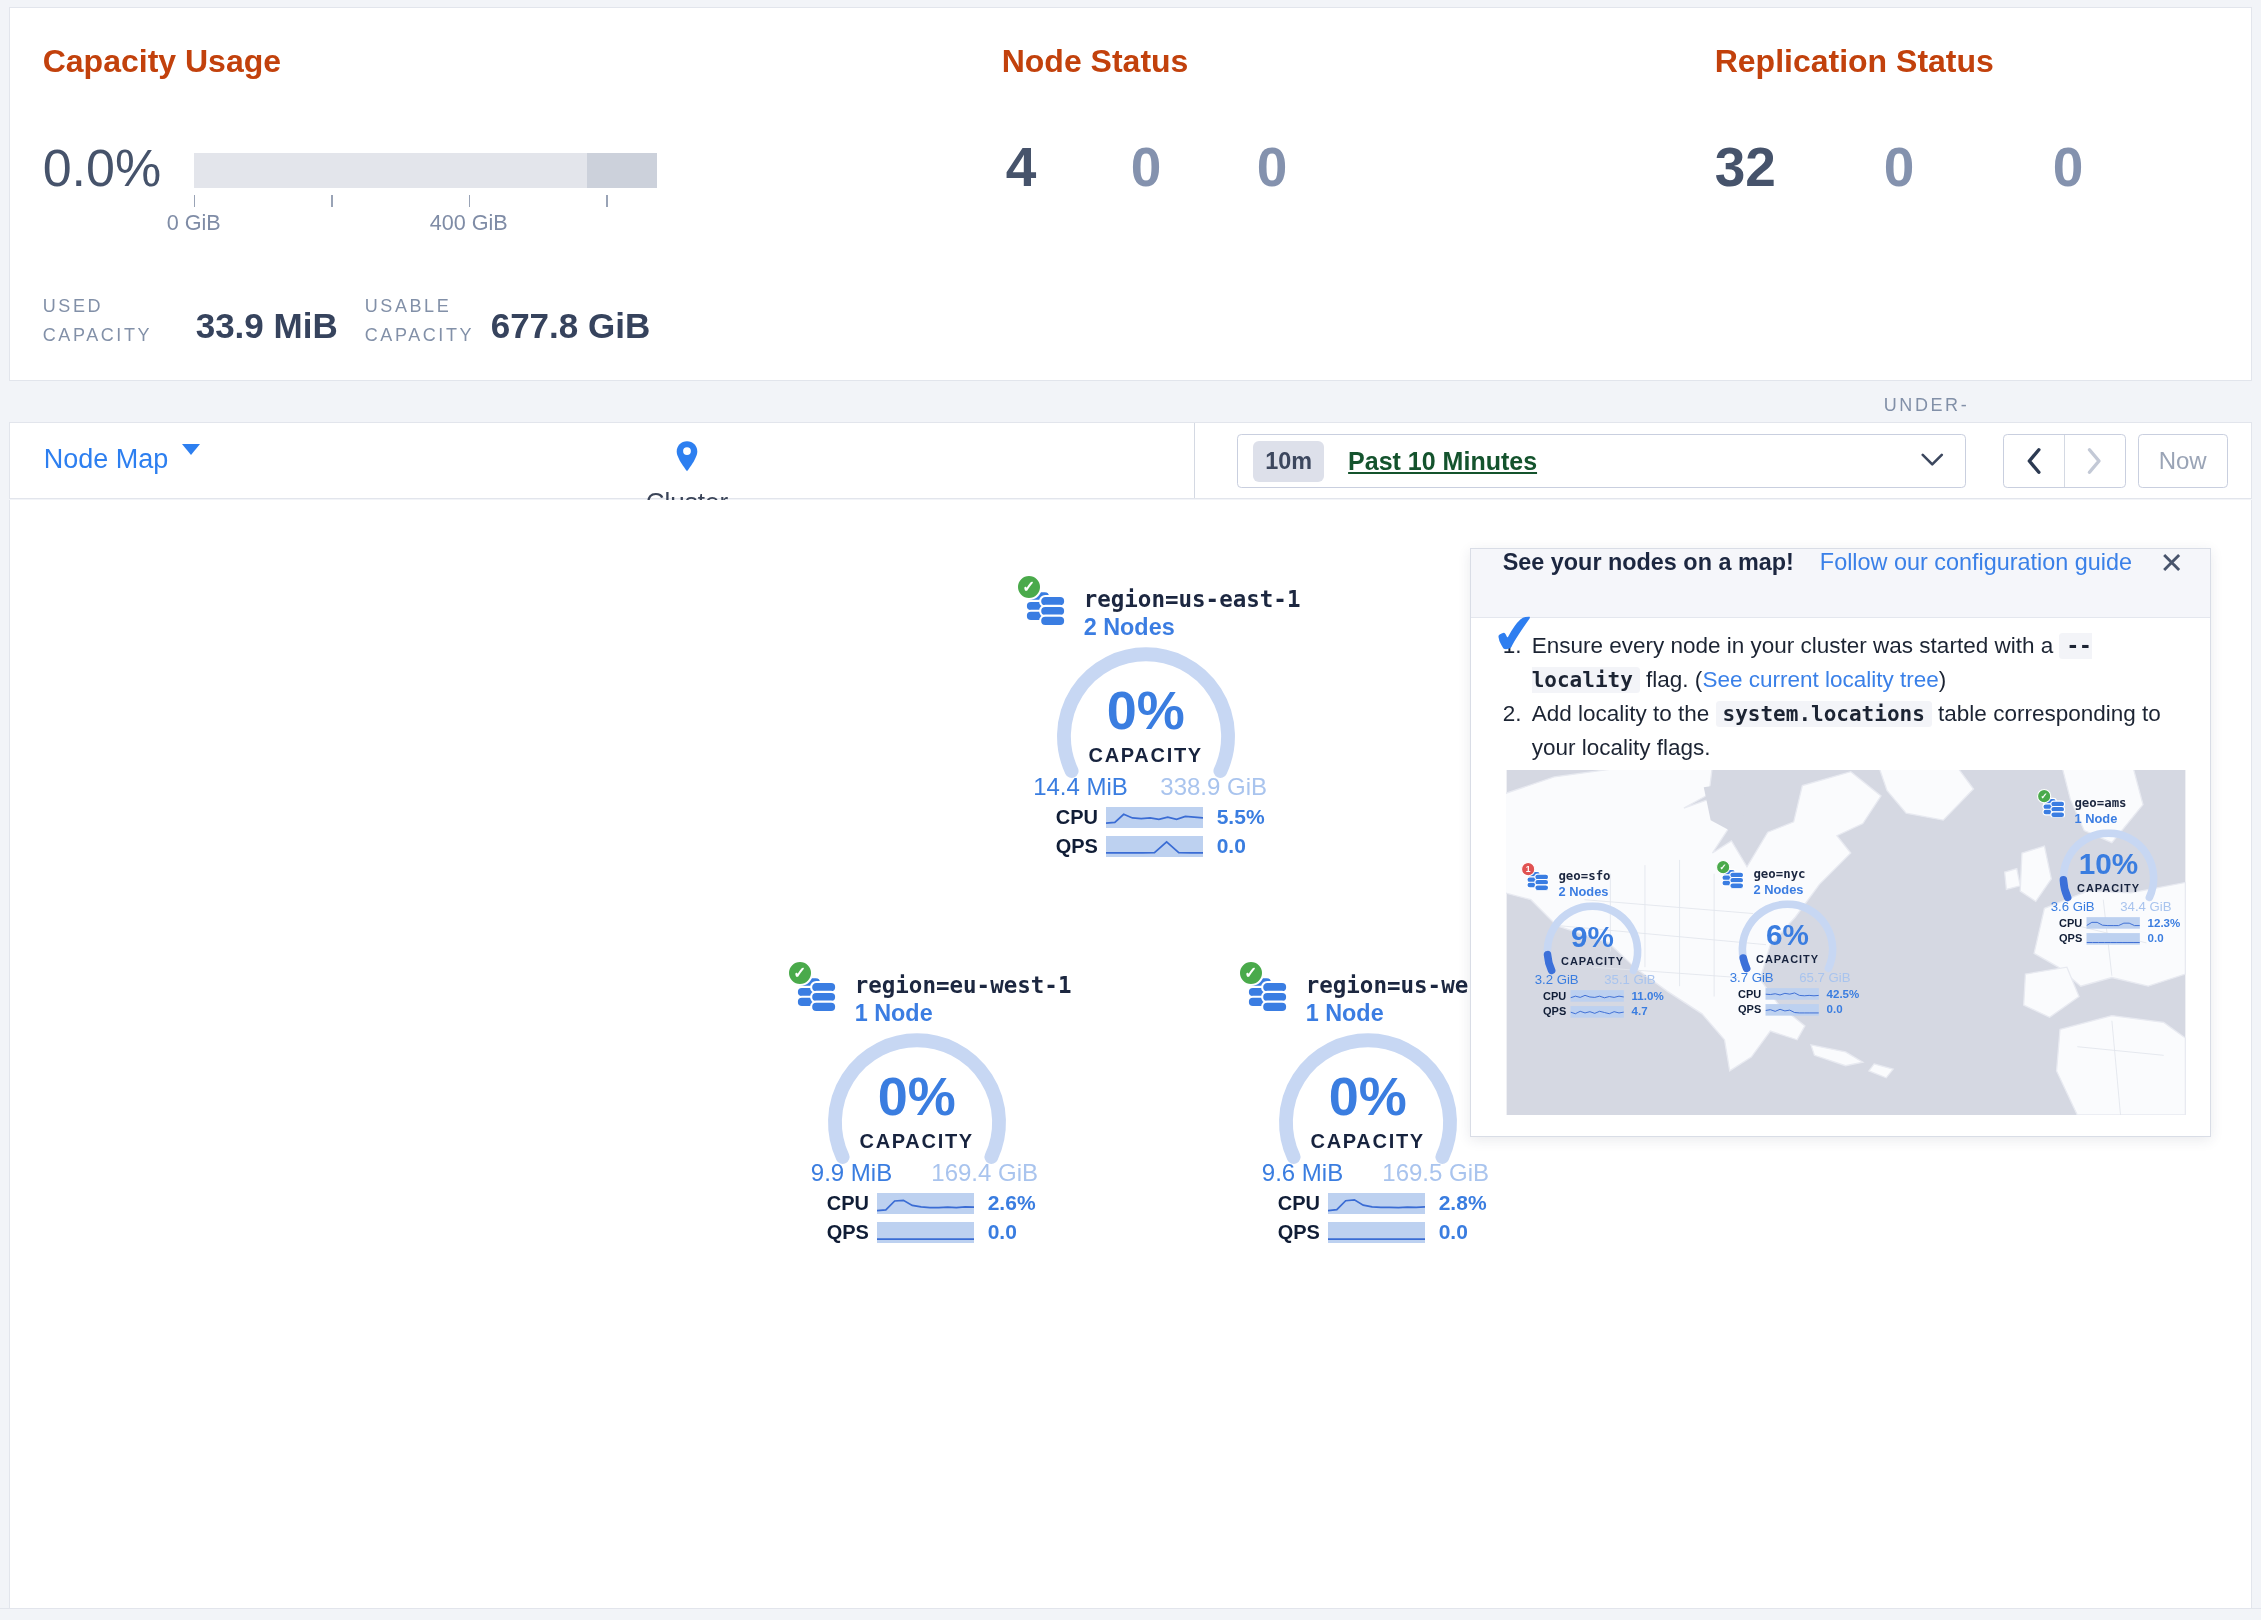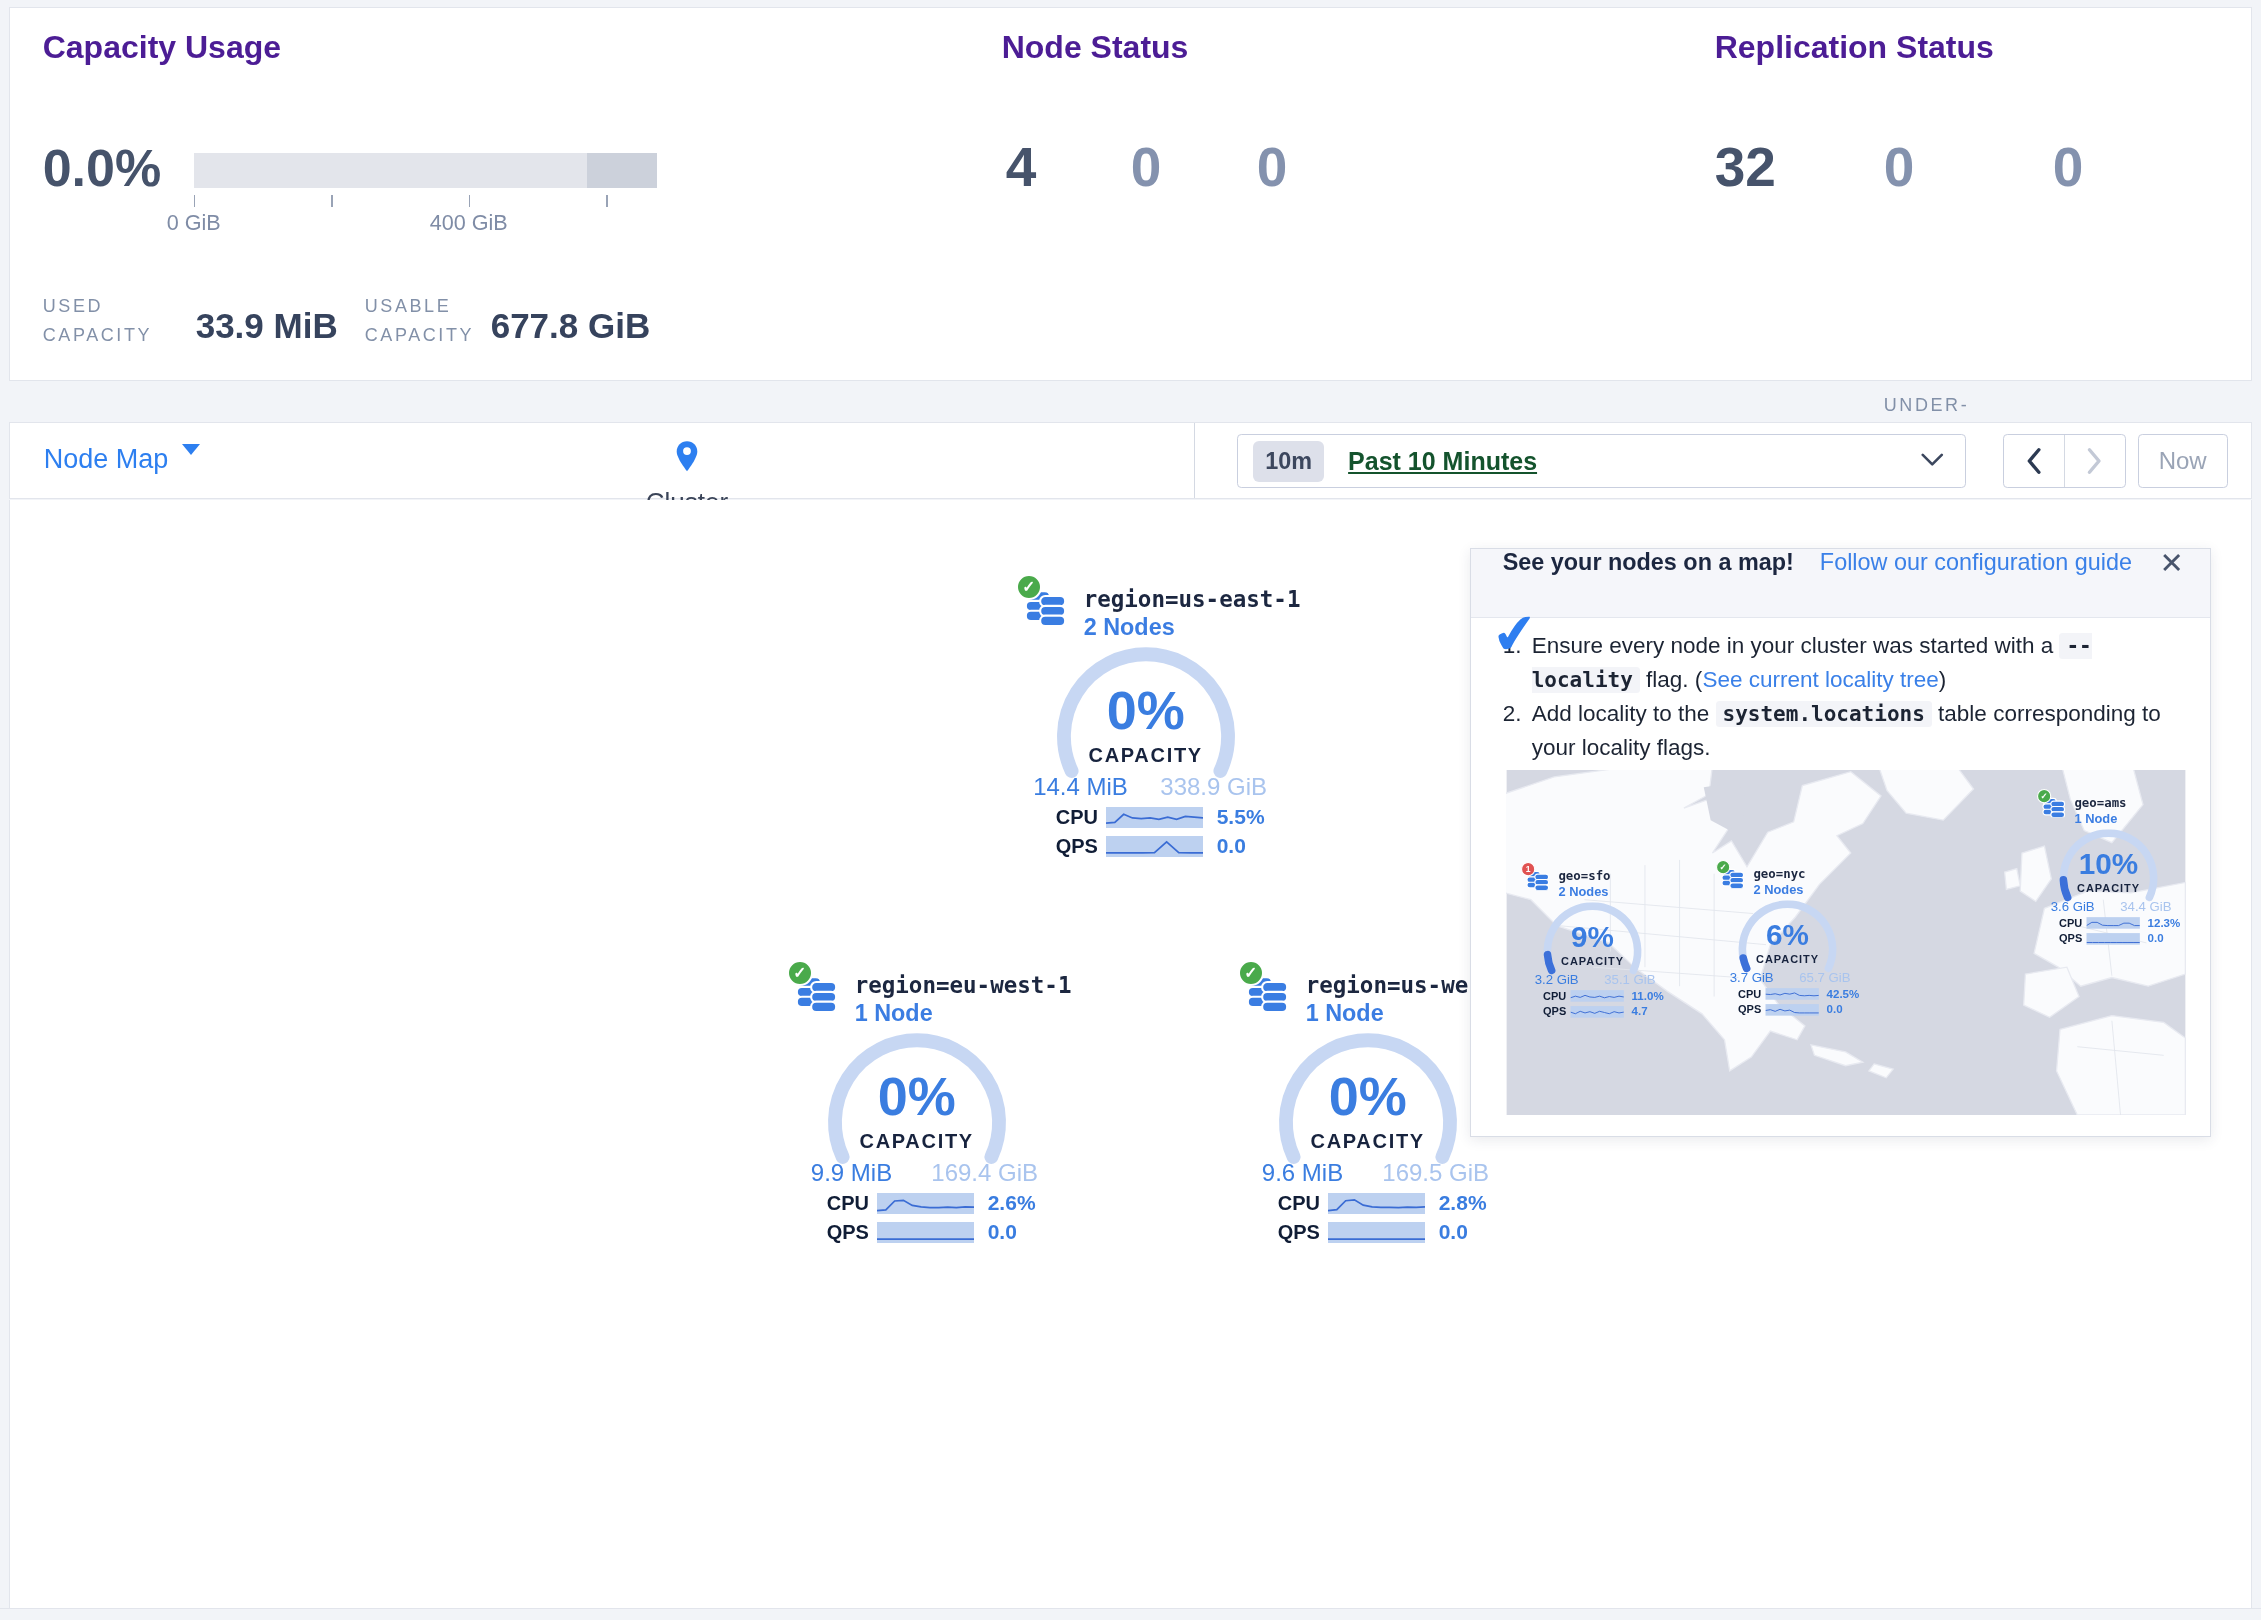--- a/index.html
+++ b/index.html
@@ -7,28 +7,28 @@
     width:2261px;height:1621px;position:relative;overflow:hidden;
     background:#f2f4f8;
     font-family:"Liberation Sans",sans-serif;
     -webkit-font-smoothing:antialiased;
     color:#2c3a52;
   }
   .panel{position:absolute;left:8.7px;right:8.7px;background:#fff;border:0.9px solid #e2e5ec;box-sizing:border-box;}
 
   
   #stats-panel{top:7px;height:374px;}
-  .stat-title{position:absolute;top:21px;font-size:32px;font-weight:700;color:#4c1d95;margin:0;}
+  .stat-title{position:absolute;top:35px;font-size:32px;font-weight:700;color:#c2410c;margin:0;}
   .caps-label{font-size:18px;letter-spacing:2.6px;color:#8290a8;white-space:pre-line;line-height:28.6px;}
   .big-num{font-size:55px;font-weight:600;color:#46536b;line-height:59px;}
   .big-num.dim{color:#8492ae;}
 
   
   #cap-title{left:33px;}
-  #cap-pct{position:absolute;left:33px;top:130px;font-size:52px;font-weight:700;color:#46536b;}
+  #cap-pct{position:absolute;left:33px;top:130px;font-size:52px;font-weight:400;color:#46536b;}
   #cap-bar{position:absolute;left:184px;top:145px;width:463px;height:35px;background:#e3e5eb;}
   #cap-bar .seg-dark{position:absolute;right:0;top:0;bottom:0;background:#ccd1db;}
   .tick{position:absolute;top:42px;width:1.7px;height:12px;background:#99a3b6;}
   .tick-label{position:absolute;top:57px;transform:translateX(-50%);font-size:21.6px;color:#7f8ca6;white-space:nowrap;}
   .cap-bottom{position:absolute;top:279px;display:flex;align-items:flex-start;}
   .cap-bottom .caps-label{margin-top:5.2px;}
   .cap-value{font-size:35px;font-weight:700;color:#36435d;margin-top:19px;}
   #used-block{left:33px;}  #used-value{position:absolute;left:186px;top:279px;}
   #usable-block{left:355px;} #usable-value{position:absolute;left:481px;top:279px;}
 

